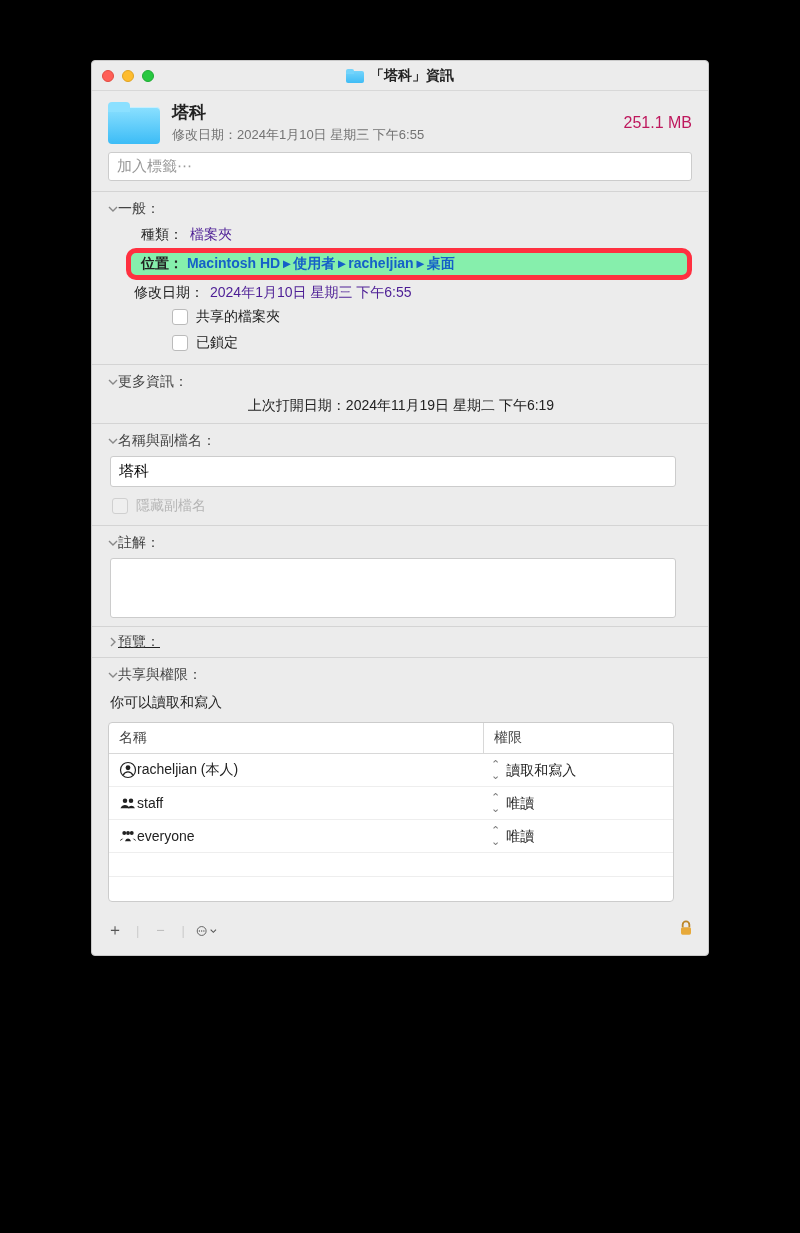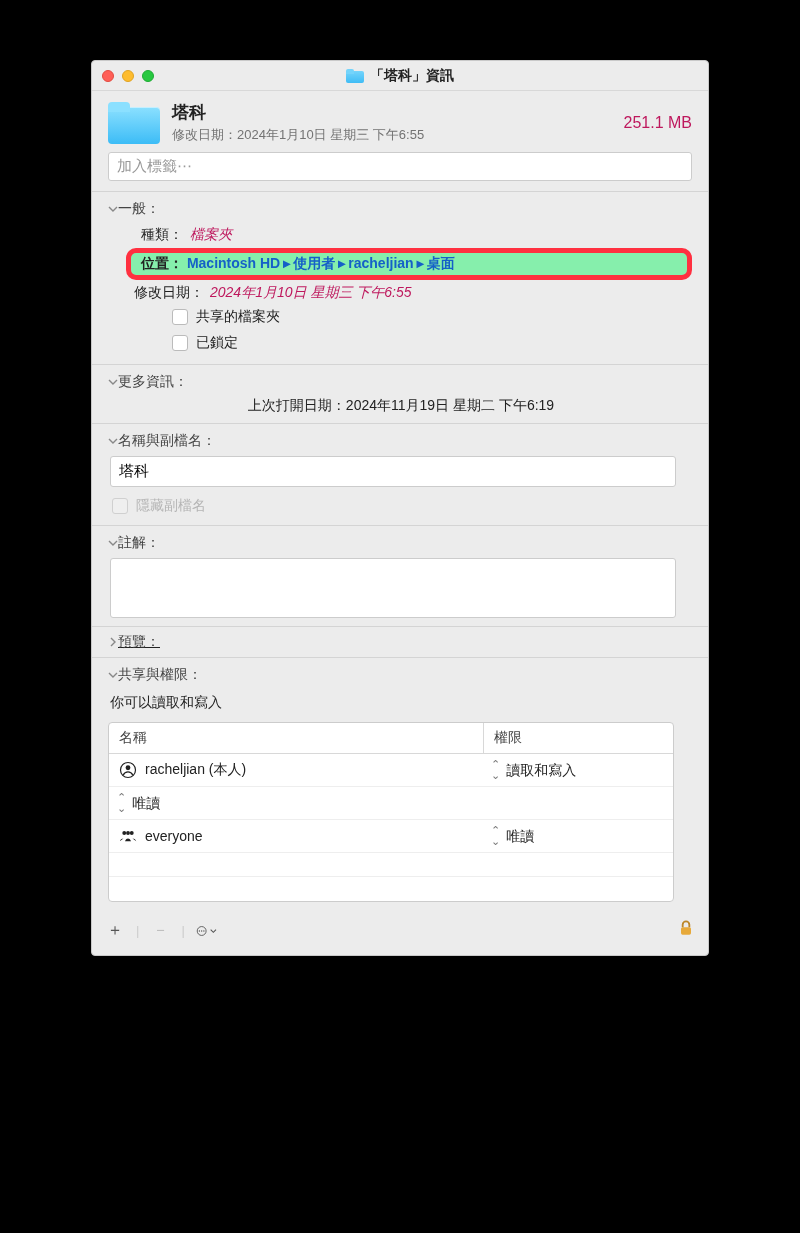--- a/index.html
+++ b/index.html
@@ -105,21 +105,21 @@
     margin-bottom: 6px;
   }
   .chev {
     width: 10px; height: 10px;
     display: inline-flex; align-items: center; justify-content: center;
     color: #888;
   }
   .chev svg { width: 10px; height: 10px; }
   .kv { display: flex; padding: 2px 0 2px 28px; align-items: center; font-size: 14px; }
   .kv .k { min-width: 52px; text-align: center; margin-right: 2px; }
-  .kv .v { color: #be185d; font-style: italic; }
+  .kv .v { color: #4c1d95; }
   .highlight-box {
     border: 5px solid #ff3040;
     border-radius: 10px;
     margin: 2px 0 2px 18px;
     padding: 2px 6px;
     background: #86efac;
     position: relative;
     font-weight: bold;
   }
   .path-line { padding-left: 4px; font-size: 14px; }
@@ -162,21 +162,21 @@
   .perm-head, .perm-row {
     display: grid;
     grid-template-columns: 1fr 190px;
     align-items: center;
   }
   .perm-head { border-bottom: 1px solid #d8d8d8; }
   .perm-head > div { padding: 6px 10px; font-size: 14px; color: #444; }
   .perm-head .perm-col2 { border-left: 1px solid #d8d8d8; }
   .perm-row { border-bottom: 1px solid #eee; }
   .perm-row:last-child { border-bottom: none; }
-  .perm-name { display: flex; align-items: center; gap: 8px; padding: 5px 10px; font-size: 14px; }
+  .perm-name { display: flex; align-items: center; padding: 5px 10px; font-size: 14px; }
   .perm-val { padding: 5px 8px; display: flex; align-items: center; gap: 6px; font-size: 14px; }
   .sort-glyph { color: #777; font-size: 11px; line-height: 1; }
   .perm-icon { width: 18px; height: 18px; display: inline-flex; align-items: center; justify-content: center; }
   .perm-blank { height: 24px; }
 
   .perm-toolbar {
     display: flex;
     align-items: center;
     justify-content: space-between;
     padding: 8px 12px 12px 12px;
@@ -360,20 +360,31 @@
           </span>
           <span>racheljian (本人)</span>
         </div>
         <div class="perm-val">
           <span class="sort-glyph">⌃<br>⌄</span>
           <span style="line-height:1">讀取和寫入</span>
         </div>
       </div>
 
       <div class="perm-row">
+        <div class="perm-name">
+          <span class="perm-icon">
+            <svg viewBox="0 0 24 24" width="18" height="18">
+                <circle cx="8" cy="9" r="3" class="svg-black"></circle>
+                <circle cx="16" cy="9" r="3" class="svg-black"></circle>
+                <path d="M2 19c1.2-3 3.6-4.2 6-4.2s4.8 1.2 6 4.2" class="svg-black"></path>
+                <path d="M12 19c1-2.4 2.8-3.4 4.6-3.4s3.6 1 4.6 3.4" class="svg-black"></path>
+              </svg>
+          </span>
+          <span>staff</span>
+        </div>
         <div class="perm-val">
           <span class="sort-glyph">⌃<br>⌄</span>
           <span style="line-height:1">唯讀</span>
         </div>
       </div>
 
       <div class="perm-row">
         <div class="perm-name">
           <span class="perm-icon">
             <svg viewBox="0 0 24 24" width="18" height="18">

